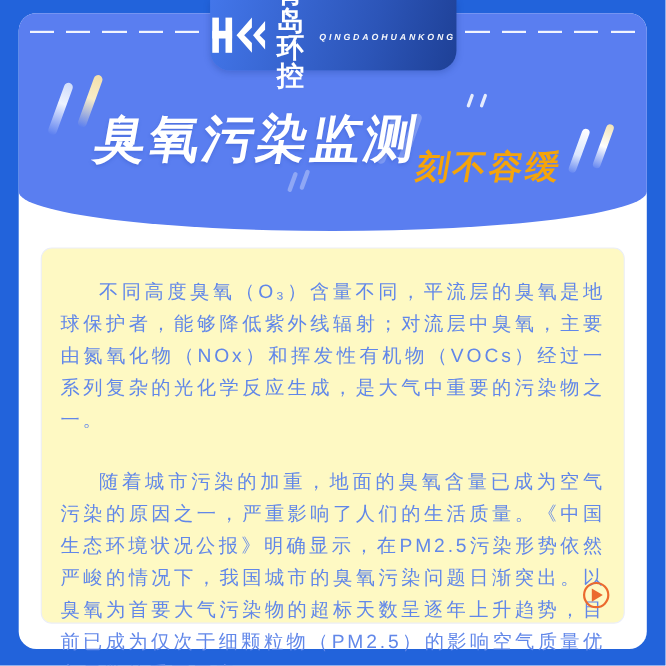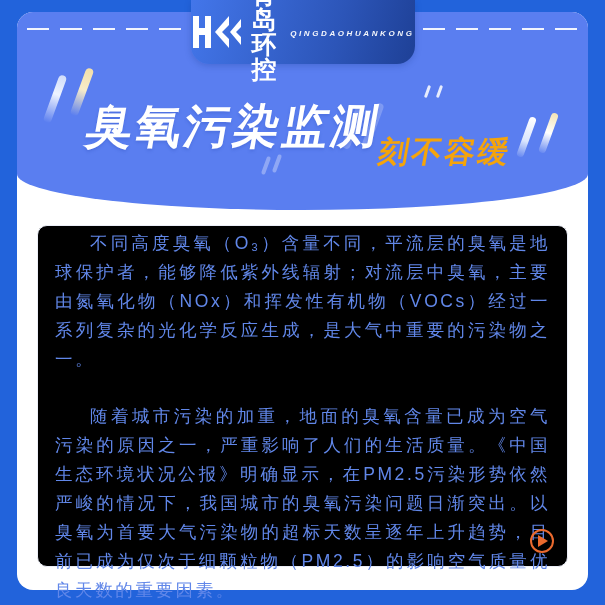--- a/index.html
+++ b/index.html
@@ -61,22 +61,22 @@
          background:linear-gradient(180deg,#ffffff 0%,#dbe6fd 60%,rgba(219,230,253,.1) 100%);}
   .sl-d2{left:528px;top:100px;width:7px;height:42px;
          background:linear-gradient(180deg,#f2e3b5 0%,#ffffff 50%,rgba(219,230,253,.1) 100%);}
   .sl-e1{left:332px;top:92px;width:8px;height:46px;background:rgba(255,255,255,.22);}
   .sl-e2{left:352px;top:90px;width:8px;height:46px;background:rgba(255,255,255,.22);}
   .sl-f1{left:247px;top:144px;width:4px;height:19px;background:rgba(255,255,255,.32);}
   .sl-f2{left:258px;top:142px;width:4px;height:19px;background:rgba(255,255,255,.32);}
   
   .card{
     position:absolute;left:20px;right:20px;top:213px;bottom:23px;
-    background:#000000;border:1px solid #EBEEF7;border-radius:10px;
-    padding:3px 17px;box-sizing:border-box;
+    background:#fef9c3;border:1px solid #EBEEF7;border-radius:10px;
+    padding:25px 17px;box-sizing:border-box;
   }
   .card p{
     margin:0;color:#6187E9;font-size:17.5px;line-height:29px;
     letter-spacing:2.6px;text-indent:2em;text-align:justify;
   }
   .card p + p{margin-top:28px;}
   .more-btn{
     position:absolute;right:13px;bottom:13px;width:24px;height:24px;
     border:2px solid #EB6A2E;border-radius:50%;
     display:flex;align-items:center;justify-content:center;cursor:pointer;

